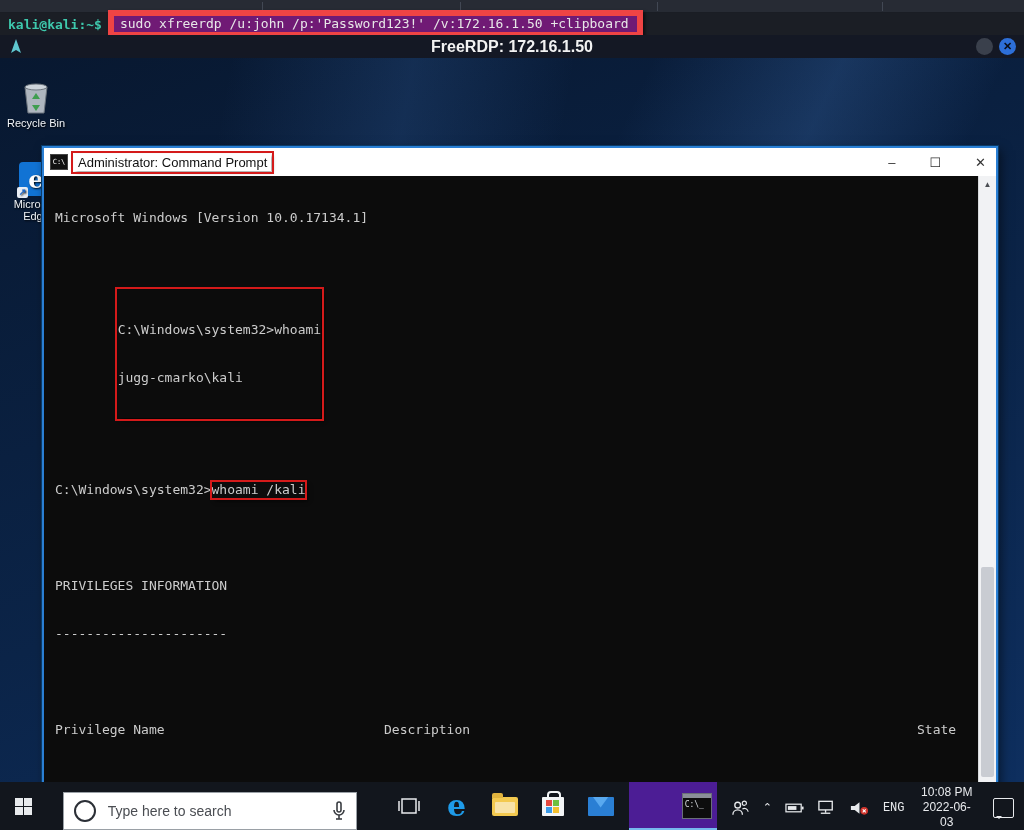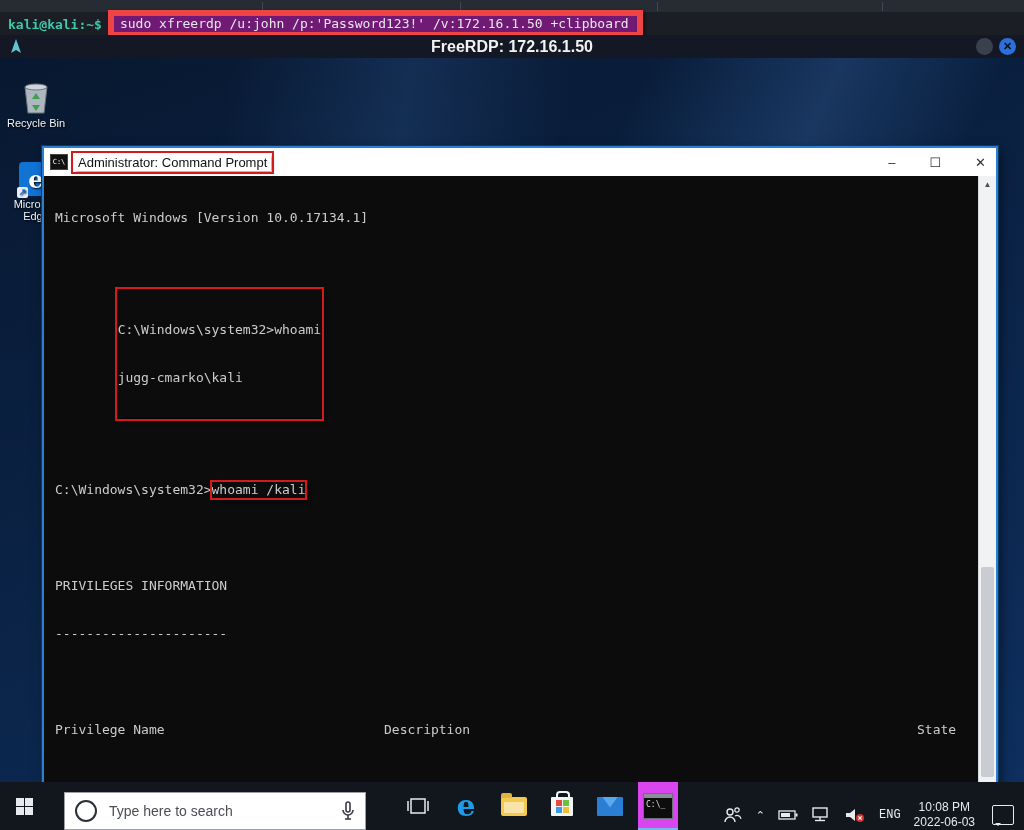--- a/index.html
+++ b/index.html
@@ -65,21 +65,21 @@
   .taskbar{position:absolute;left:0;top:782px;width:1024px;height:48px;background:#12161d;display:flex;align-items:flex-end;gap:14px;}
   .tb-start{width:48px;height:48px;display:flex;align-items:center;justify-content:center;}
   .win-logo{display:grid;grid-template-columns:8px 8px;grid-template-rows:8px 8px;gap:1px;}
   .win-logo div{background:#e8eaed;}
   .tb-search{width:300px;height:36px;background:#ffffff;border:1px solid #9aa0a6;display:flex;align-items:center;margin-left:2px;}
   .cortana-ring{width:18px;height:18px;border:2.5px solid #2b2f36;border-radius:50%;margin-left:10px;}
   .tb-search-text{margin-left:12px;color:#4a4d52;font-size:14px;flex:1;}
   .tb-mic{margin-right:10px;}
   .tb-icons{display:flex;align-items:center;margin-left:18px;gap:8px;}
   .tb-btn{width:40px;height:48px;display:flex;align-items:center;justify-content:center;position:relative;}
-  .tb-btn.active{background:#d946ef;}
+  .tb-btn.active{background:#4c1d95;padding-left:48px;}
   .tb-btn.active::after{content:"";position:absolute;left:0;bottom:0;width:100%;height:2px;background:#76b9ed;}
   .edge-e{color:#1e9be9;font-size:30px;font-weight:bold;font-family:"DejaVu Serif",serif;line-height:30px;}
   .folder{width:26px;height:19px;background:#f3c94f;border-radius:2px;position:relative;}
   .folder::before{content:"";position:absolute;top:-4px;left:0;width:11px;height:5px;background:#e0b33e;border-radius:2px 2px 0 0;}
   .folder::after{content:"";position:absolute;left:3px;top:5px;width:20px;height:11px;background:#f8e3a8;border-radius:1px;}
   .store-bag{width:22px;height:19px;background:#f2f4f6;border-radius:1px;position:relative;display:grid;place-items:center;}
   .store-bag::before{content:"";position:absolute;top:-6px;left:5px;width:10px;height:7px;border:2px solid #f2f4f6;border-bottom:none;border-radius:4px 4px 0 0;}
   .store-grid{display:grid;grid-template-columns:6px 6px;grid-template-rows:6px 6px;gap:1px;}
   .store-grid i:nth-child(1){background:#e5483f;} .store-grid i:nth-child(2){background:#6fbf3e;}
   .store-grid i:nth-child(3){background:#3b9ae8;} .store-grid i:nth-child(4){background:#f3c02f;}

